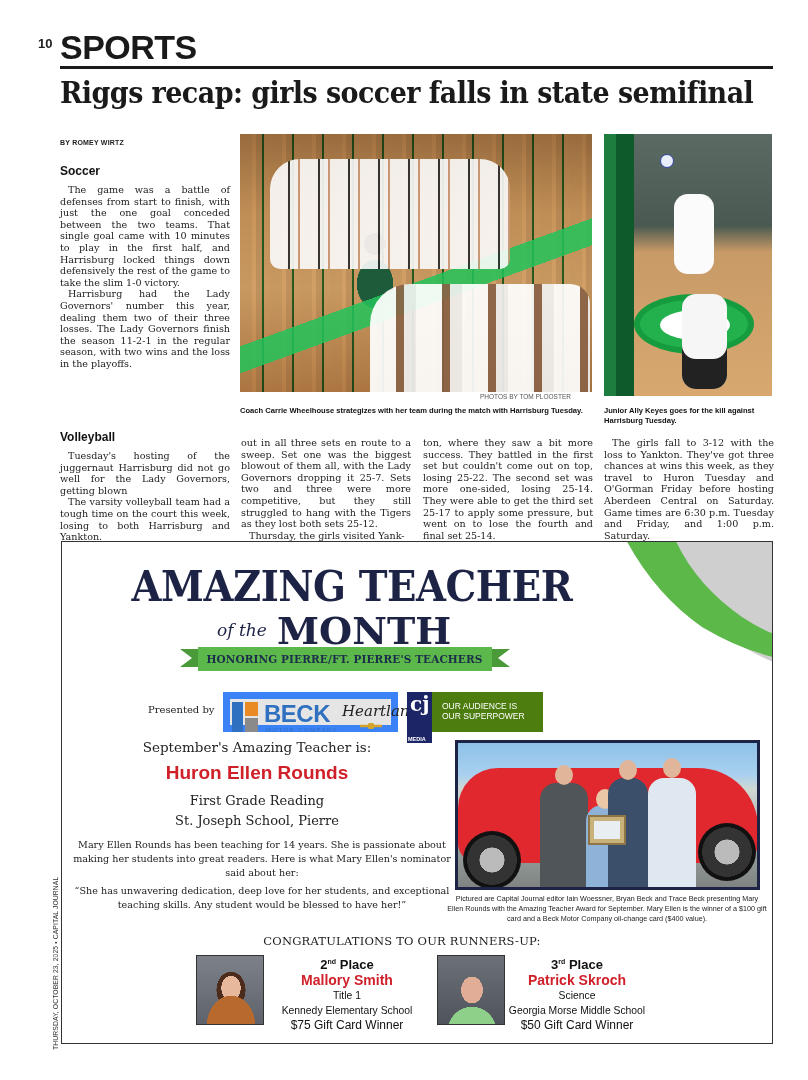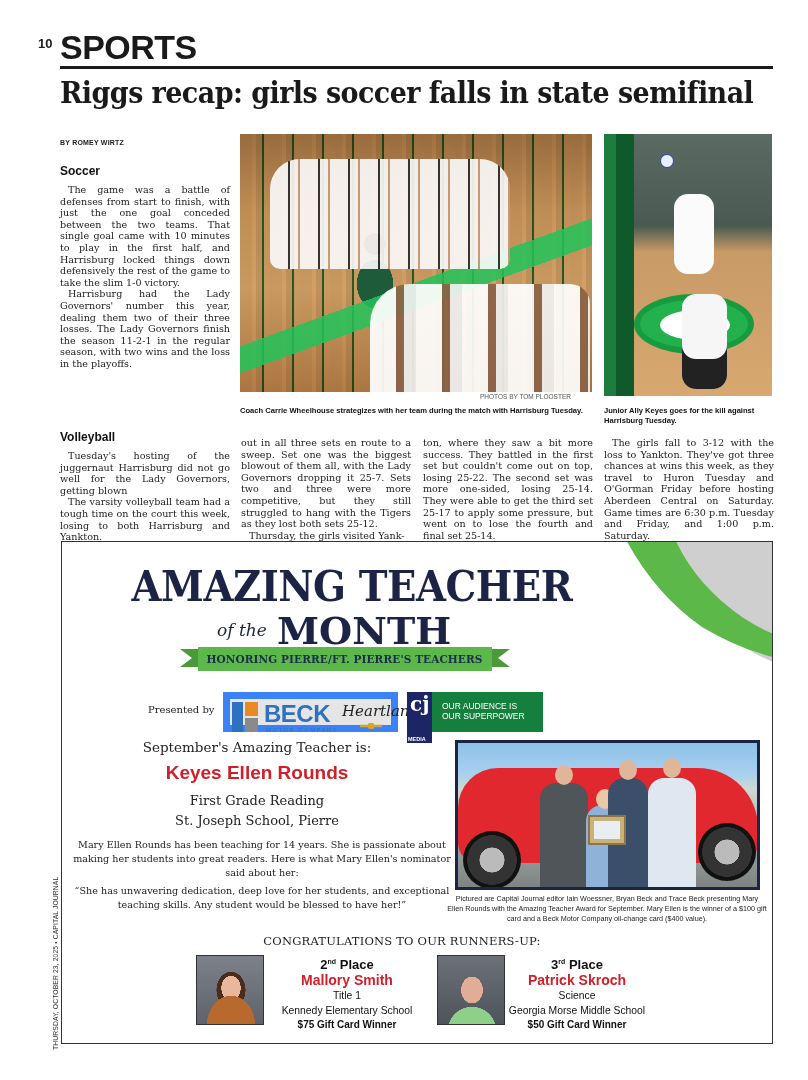--- a/index.html
+++ b/index.html
@@ -56,21 +56,21 @@
     .beck-squares { position: absolute; left: 2px; top: 3px; width: 28px; height: 30px; }
     .beck-squares span { position: absolute; display: block; }
     .beck-word { position: absolute; left: 34px; top: 1px; font-family: "Liberation Sans", sans-serif; font-weight: bold; font-size: 24px; color: #2f70c0; letter-spacing: -0.5px; }
     .beck-sub { position: absolute; left: 36px; top: 28px; font-family: "Liberation Sans", sans-serif; font-size: 6px; letter-spacing: 1.4px; color: #2f70c0; }
     .beck-heartland { position: absolute; left: 112px; top: 3px; font-family: "DejaVu Serif", serif; font-style: italic; font-size: 15px; color: #222; }
     .beck-bowtie { position: absolute; left: 130px; top: 24px; width: 22px; height: 6px; background: #d4a52a; clip-path: polygon(0 30%, 35% 30%, 40% 0, 60% 0, 65% 30%, 100% 30%, 100% 70%, 65% 70%, 60% 100%, 40% 100%, 35% 70%, 0 70%); }
     .cj-logo { position: absolute; left: 345px; top: 150px; width: 136px; height: 40px; display: flex; }
     .cj-mark { width: 25px; height: 51px; background: #1c2566; position: relative; }
     .cj-letters { position: absolute; left: 3px; top: 0; font-family: "DejaVu Serif", serif; font-size: 20px; color: #fff; font-weight: bold; }
     .cj-media { position: absolute; left: 1px; bottom: 1px; font-family: "Liberation Sans", sans-serif; font-size: 5.5px; color: #fff; font-weight: bold; }
-    .cj-green { flex: 1; background: #15803d; color: #fff; font-family: "Liberation Sans", sans-serif; font-size: 8.5px; line-height: 10px; padding: 9px 0 16px 10px; }
+    .cj-green { flex: 1; background: #4d7c0f; color: #fff; font-family: "Liberation Sans", sans-serif; font-size: 8.5px; line-height: 10px; padding: 9px 0 16px 10px; }
 
     .sept { position: absolute; left: 30px; top: 197px; width: 330px; text-align: center; font-family: "DejaVu Serif", serif; font-size: 13.5px; color: #222; }
     .teacher-name { position: absolute; left: 30px; top: 220px; width: 330px; text-align: center; font-family: "Liberation Sans", sans-serif; font-weight: bold; font-size: 19px; color: #d0202a; }
     .teacher-role { position: absolute; left: 30px; top: 249px; width: 330px; text-align: center; font-family: "DejaVu Serif", serif; font-size: 13px; line-height: 20px; color: #222; }
     .ad-body { position: absolute; left: 10px; top: 296px; width: 380px; text-align: center; font-family: "DejaVu Serif", serif; font-size: 9.6px; line-height: 14px; color: #222; }
     .ad-quote { position: absolute; left: 10px; top: 342px; width: 380px; text-align: center; font-family: "DejaVu Serif", serif; font-size: 9.6px; line-height: 14px; color: #222; }
 
     .award-photo { position: absolute; left: 393px; top: 198px; width: 305px; height: 150px; border: 3px solid #1c2344;
       background: linear-gradient(180deg, #8ec1e8 0%, #a9d0ef 22%, #cfd8d3 32%, #9aa39f 70%, #7f8482 100%); overflow: hidden; }
     .award-photo .car { position: absolute; left: 0; top: 25px; width: 300px; height: 95px; background: #e0282e; border-radius: 40px 60px 20px 20px; }
@@ -85,21 +85,21 @@
     .ru-photo { position: absolute; width: 68px; height: 70px; border: 1px solid #333; overflow: hidden; }
     .ru-photo.p2 { left: 134px; top: 413px; background: radial-gradient(ellipse 40px 50px at 34px 70px, #b86a2e 60%, transparent 61%), radial-gradient(ellipse 16px 20px at 34px 32px, #e8b89c 60%, transparent 61%), radial-gradient(ellipse 24px 30px at 34px 34px, #4b2c1c 60%, transparent 61%), linear-gradient(180deg, #7d8189, #5e636b); }
     .ru-photo.p3 { left: 375px; top: 413px; background: radial-gradient(ellipse 40px 40px at 34px 75px, #8ed08a 60%, transparent 61%), radial-gradient(ellipse 18px 22px at 34px 34px, #e1ad96 60%, transparent 61%), linear-gradient(180deg, #6c7178, #4f545c); }
     .ru-block { position: absolute; width: 170px; text-align: center; }
     .ru-block.p2 { left: 200px; top: 412px; }
     .ru-block.p3 { left: 430px; top: 412px; }
     .ru-place { font-family: "Liberation Sans", sans-serif; font-weight: bold; font-size: 13px; color: #111; line-height: 15px; }
     .ru-place sup { font-size: 7px; vertical-align: 5px; }
     .ru-name { font-family: "Liberation Sans", sans-serif; font-weight: bold; font-size: 14px; color: #d0202a; line-height: 16px; }
     .ru-subject, .ru-school { font-family: "Liberation Sans", sans-serif; font-size: 11.5px; line-height: 15px; color: #111; transform: scaleX(0.9); }
-    .ru-prize { font-family: "Liberation Sans", sans-serif; font-weight: bold; font-size: 10px; line-height: 14px; color: #111; }
+    .ru-prize { font-family: "Liberation Sans", sans-serif; font-weight: normal; font-size: 12px; line-height: 14px; color: #111; }
 
     .folio { position: absolute; left: 52px; top: 1050px; transform: rotate(-90deg); transform-origin: left top; font-family: "Liberation Sans", sans-serif; font-size: 6.8px; color: #333; white-space: nowrap; letter-spacing: 0.1px; }
   </style>
 </head>
 <body>
 
 <div class="page-num">10</div>
 <div class="section-title">SPORTS</div>
 <div class="section-rule"></div>
 <h1 class="headline">Riggs recap: girls soccer falls in state semifinal</h1>
@@ -178,21 +178,21 @@
       <div class="cj-letters">cj</div>
       <div class="cj-media">MEDIA</div>
     </div>
     <div class="cj-green">
       <div>OUR AUDIENCE IS</div>
       <div>OUR SUPERPOWER</div>
     </div>
   </div>
 
   <div class="sept">September's Amazing Teacher is:</div>
-  <div class="teacher-name">Keyes Ellen Rounds</div>
+  <div class="teacher-name">Huron Ellen Rounds</div>
   <div class="teacher-role">
     <div>First Grade Reading</div>
     <div>St. Joseph School, Pierre</div>
   </div>
   <div class="ad-body">Mary Ellen Rounds has been teaching for 14 years. She is passionate about making her students into great readers. Here is what Mary Ellen's nominator said about her:</div>
   <div class="ad-quote">“She has unwavering dedication, deep love for her students, and exceptional teaching skills. Any student would be blessed to have her!”</div>
 
   <div class="award-photo">
     <div class="car"></div>
     <div class="wheel" style="left:5px; top:88px;"></div>

